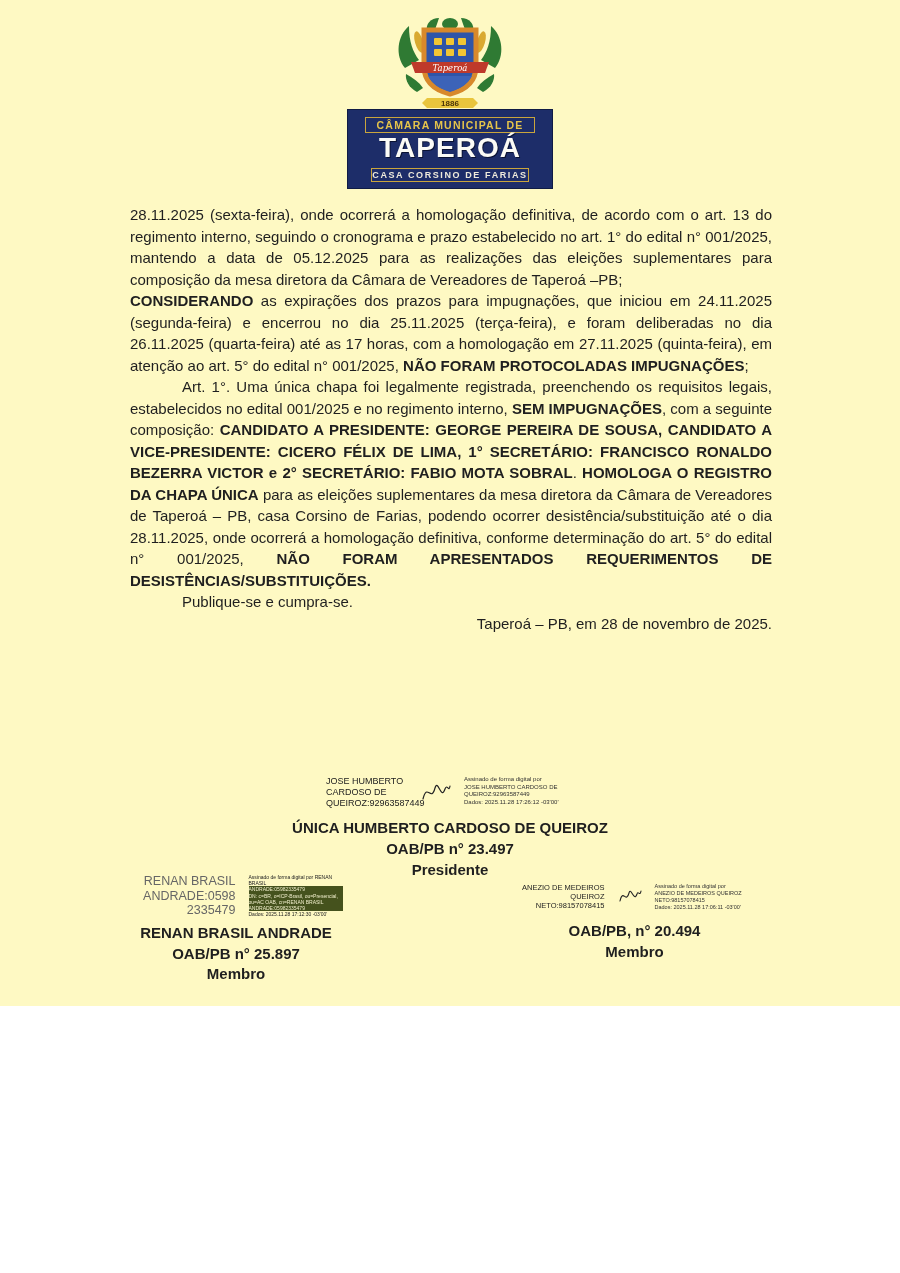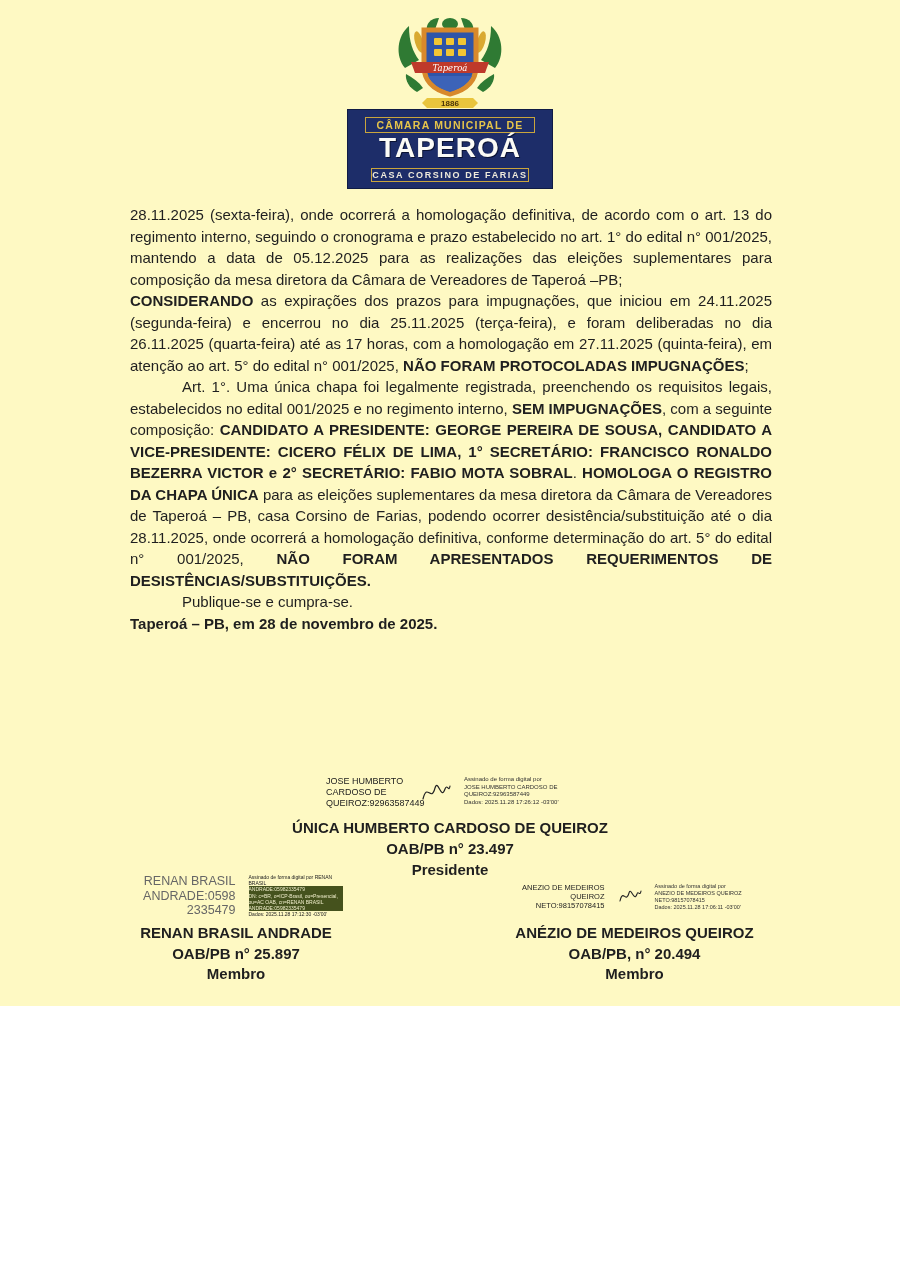--- a/index.html
+++ b/index.html
@@ -19,21 +19,21 @@
                  letter-spacing:1.6px; padding:1px 0; white-space:nowrap; }
 
   
   .content { position:absolute; top:204px; left:130px; width:642px; font-size:15px; line-height:21.5px; text-align:justify; }
   .content p { margin:0; }
   .p1 { margin-bottom:13px; }
   .p2 { margin-bottom:31px; }
   .heading-line { font-weight:bold; padding-left:52px; margin-bottom:46px; text-align:left; }
   .p4 { margin-bottom:4px; text-indent:52px; }
   .p5 { margin-bottom:4px; padding-left:52px; text-align:left; }
-  .dateline { text-align:left;font-weight:bold; }
+  .dateline { text-align:right; }
   b { font-weight:bold; }
 
   
   .sig-president { position:absolute; top:770px; left:0; width:900px; text-align:center; }
   .stamp-row { display:inline-flex; align-items:flex-start; text-align:left; gap:13px; }
   .stamp-name { font-size:9px; line-height:11px; color:#222; width:82px; }
   .squiggle { flex:0 0 auto; margin-top:2px; }
   .stamp-info { font-size:6px; line-height:7.5px; color:#333; width:110px; }
   .sig-name { font-weight:bold; font-size:15px; line-height:21px; margin:8px 0 0; }
   .sig-line { font-weight:bold; font-size:15px; line-height:21px; margin:0; }
@@ -162,18 +162,17 @@
           <path d="M2,16 C5,3 8,19 11,8 C13,1 16,18 19,9 C20,5 22,12 23,6" stroke="#222" stroke-width="1.1" fill="none" stroke-linecap="round"></path>
         </svg>
         <div class="stamp-info-sm">
           <div>Assinado de forma digital por</div>
           <div>ANEZIO DE MEDEIROS QUEIROZ</div>
           <div>NETO:98157078415</div>
           <div>Dados: 2025.11.28 17:06:11 -03'00'</div>
         </div>
       </div>
     </div>
-    <p class="member-name">ANÉZIO DE MEDEIROS QUEIROZ</p>
     <p class="member-line">OAB/PB, n° 20.494</p>
     <p class="member-line">Membro</p>
   </section>
 
 </div>
 
 </body></html>

